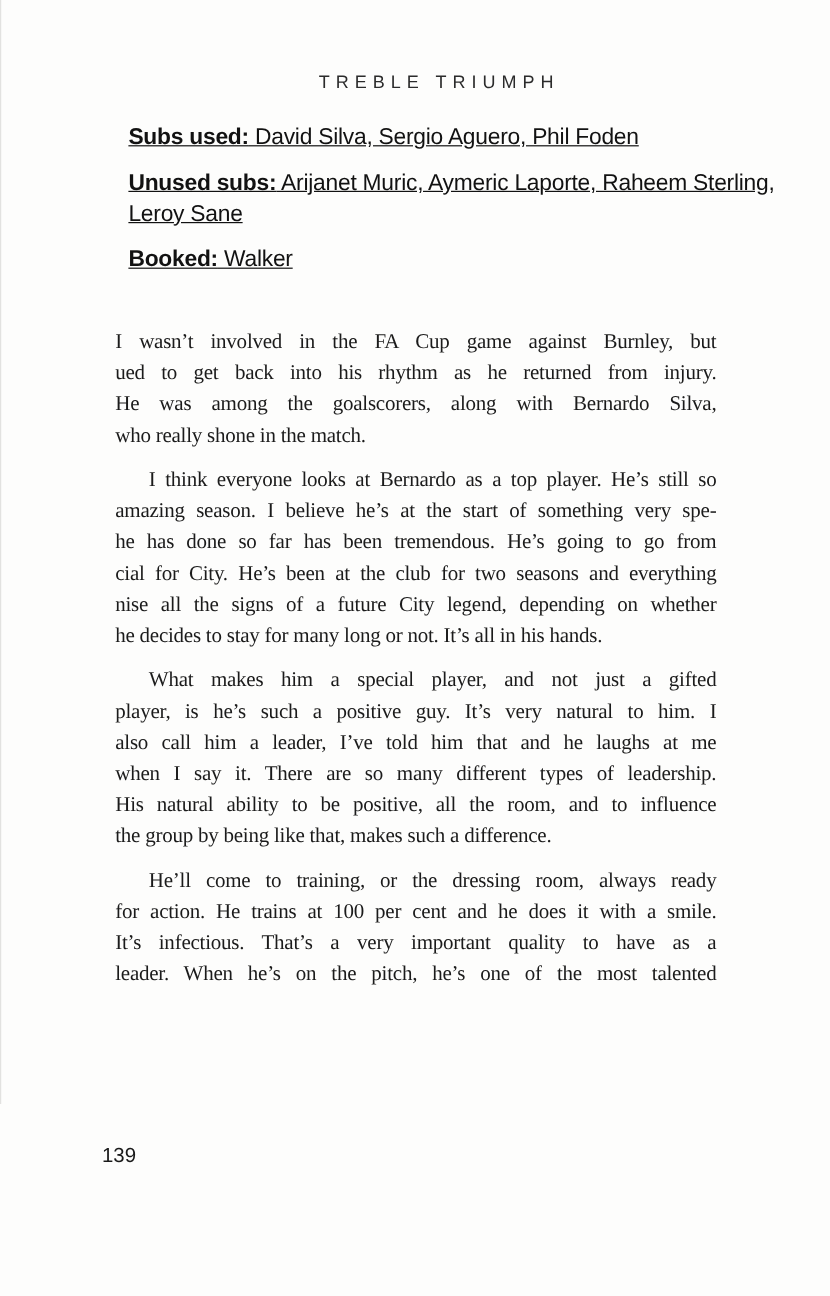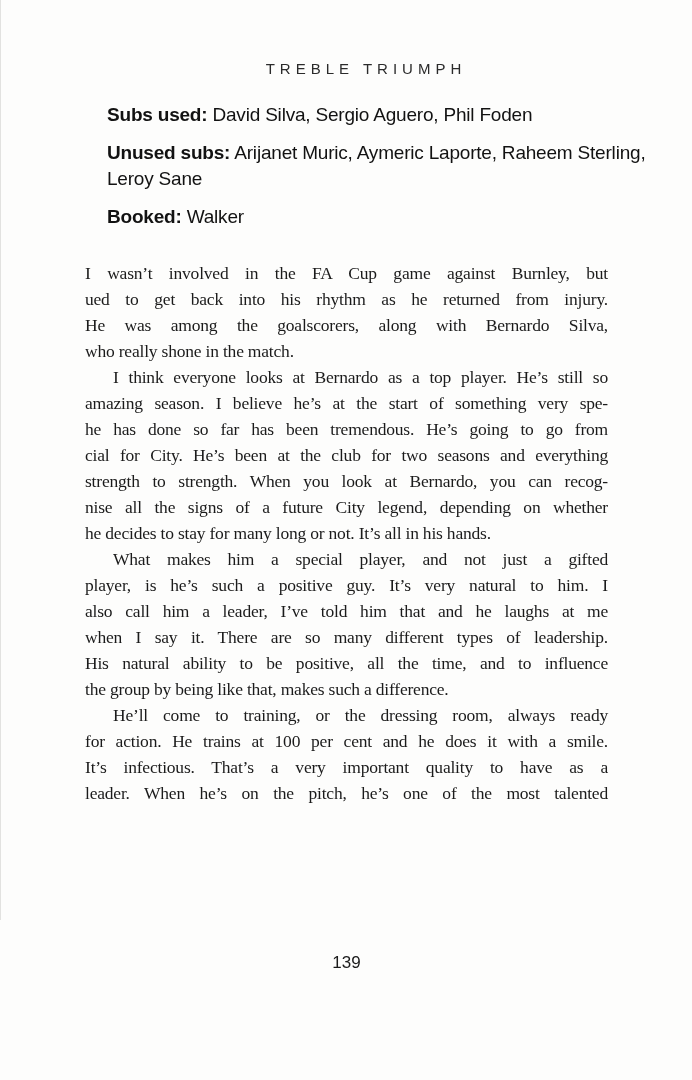--- a/index.html
+++ b/index.html
@@ -32,51 +32,50 @@
   .match-info {
     position: absolute;
     top: 102px;
     left: 107px;
     width: 540px;
     font-family: "Liberation Sans", sans-serif;
     font-size: 19px;
     letter-spacing: -0.2px;
     color: #121212;
   }
-  .info-entry { margin-bottom: 12px; }
+  .info-entry { margin-bottom: 12px; text-decoration: underline; }
   .info-line { line-height: 26px; white-space: nowrap; }
   .info-label { font-weight: 700; }
   .body-text {
     position: absolute;
     top: 260px;
     left: 85px;
     width: 523px;
     font-size: 17.5px;
     letter-spacing: -0.2px;
     color: #1b1b1b;
   }
-  .paragraph { margin: 0; }
+  .paragraph { margin: 11px; }
   .text-line {
     line-height: 26px;
     text-align: justify;
     text-align-last: justify;
     -moz-text-align-last: justify;
   }
   .text-line.last-line {
     text-align: center;
     text-align-last: left;
     -moz-text-align-last: left;
   }
   .text-line.first-indent { padding-left: 28px; }
   .page-number {
     position: absolute;
     top: 953px;
     left: 85px;
     width: 523px;
-    text-align: center;
     font-family: "Liberation Sans", sans-serif;
     font-size: 17px;
     color: #1a1a1a;
   }
   
   .scan-edge {
     position: absolute;
     left: 0;
     top: 0;
     width: 1px;
@@ -110,30 +109,29 @@
         <div class="text-line">I wasn’t involved in the FA Cup game against Burnley, but</div>
         <div class="text-line">ued to get back into his rhythm as he returned from injury.</div>
         <div class="text-line">He was among the goalscorers, along with Bernardo Silva,</div>
         <div class="text-line last-line">who really shone in the match.</div>
       </div>
       <div class="paragraph">
         <div class="text-line first-indent">I think everyone looks at Bernardo as a top player. He’s still so</div>
         <div class="text-line">amazing season. I believe he’s at the start of something very spe-</div>
         <div class="text-line">he has done so far has been tremendous. He’s going to go from</div>
         <div class="text-line">cial for City. He’s been at the club for two seasons and everything</div>
-        <div class="text-line">strength to strength. When you look at Bernardo, you can recog-</div>
         <div class="text-line">nise all the signs of a future City legend, depending on whether</div>
         <div class="text-line last-line">he decides to stay for many long or not. It’s all in his hands.</div>
       </div>
       <div class="paragraph">
         <div class="text-line first-indent">What makes him a special player, and not just a gifted</div>
         <div class="text-line">player, is he’s such a positive guy. It’s very natural to him. I</div>
         <div class="text-line">also call him a leader, I’ve told him that and he laughs at me</div>
         <div class="text-line">when I say it. There are so many different types of leadership.</div>
-        <div class="text-line">His natural ability to be positive, all the time, and to influence</div>
+        <div class="text-line">His natural ability to be positive, all the room, and to influence</div>
         <div class="text-line last-line">the group by being like that, makes such a difference.</div>
       </div>
       <div class="paragraph">
         <div class="text-line first-indent">He’ll come to training, or the dressing room, always ready</div>
         <div class="text-line">for action. He trains at 100 per cent and he does it with a smile.</div>
         <div class="text-line">It’s infectious. That’s a very important quality to have as a</div>
         <div class="text-line">leader. When he’s on the pitch, he’s one of the most talented</div>
       </div>
     </div>
 

